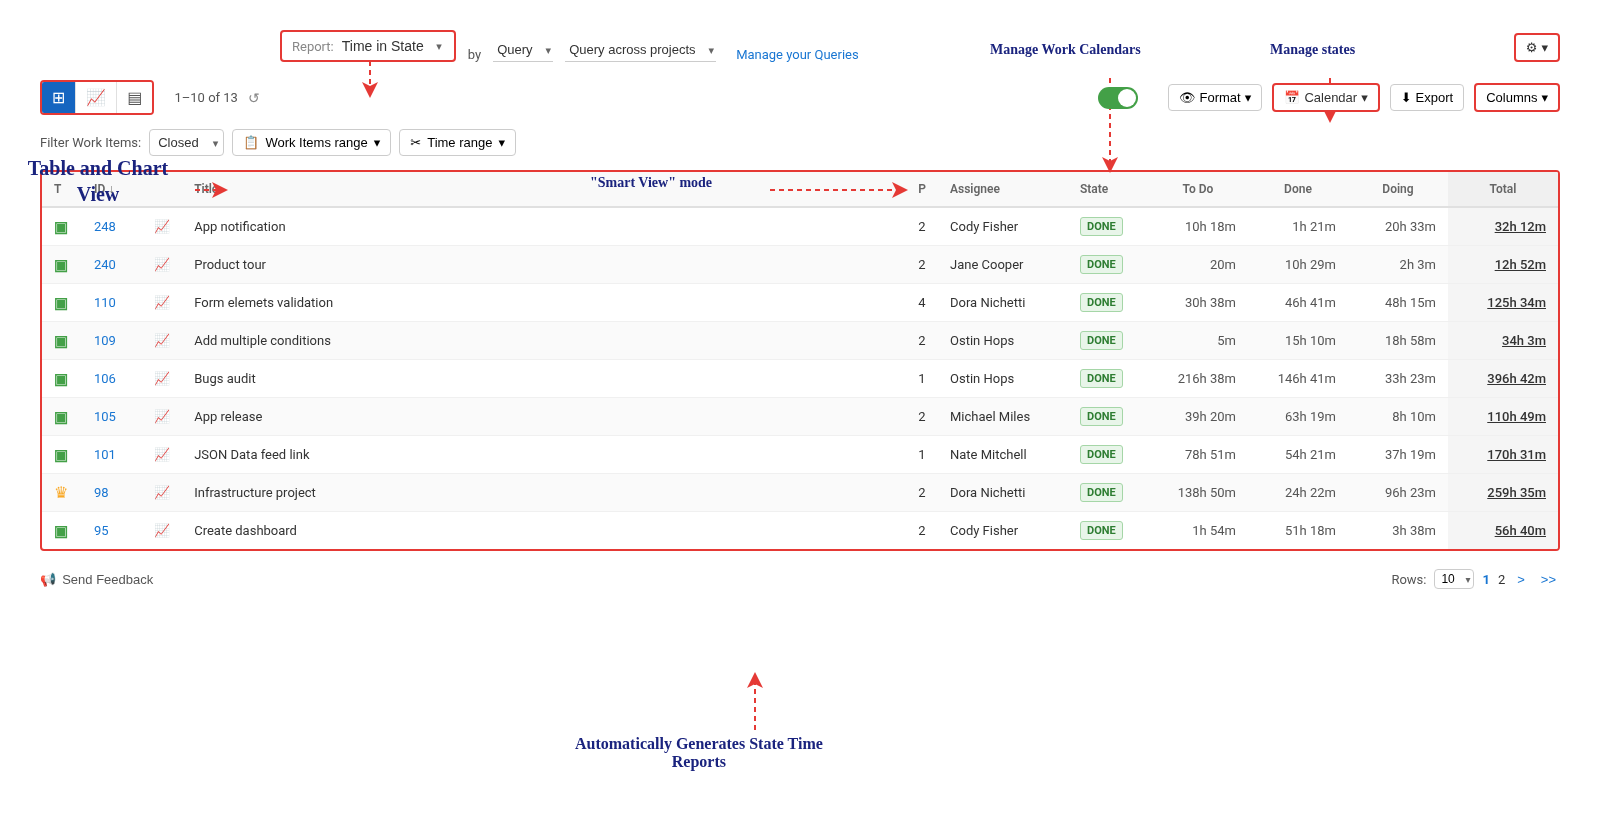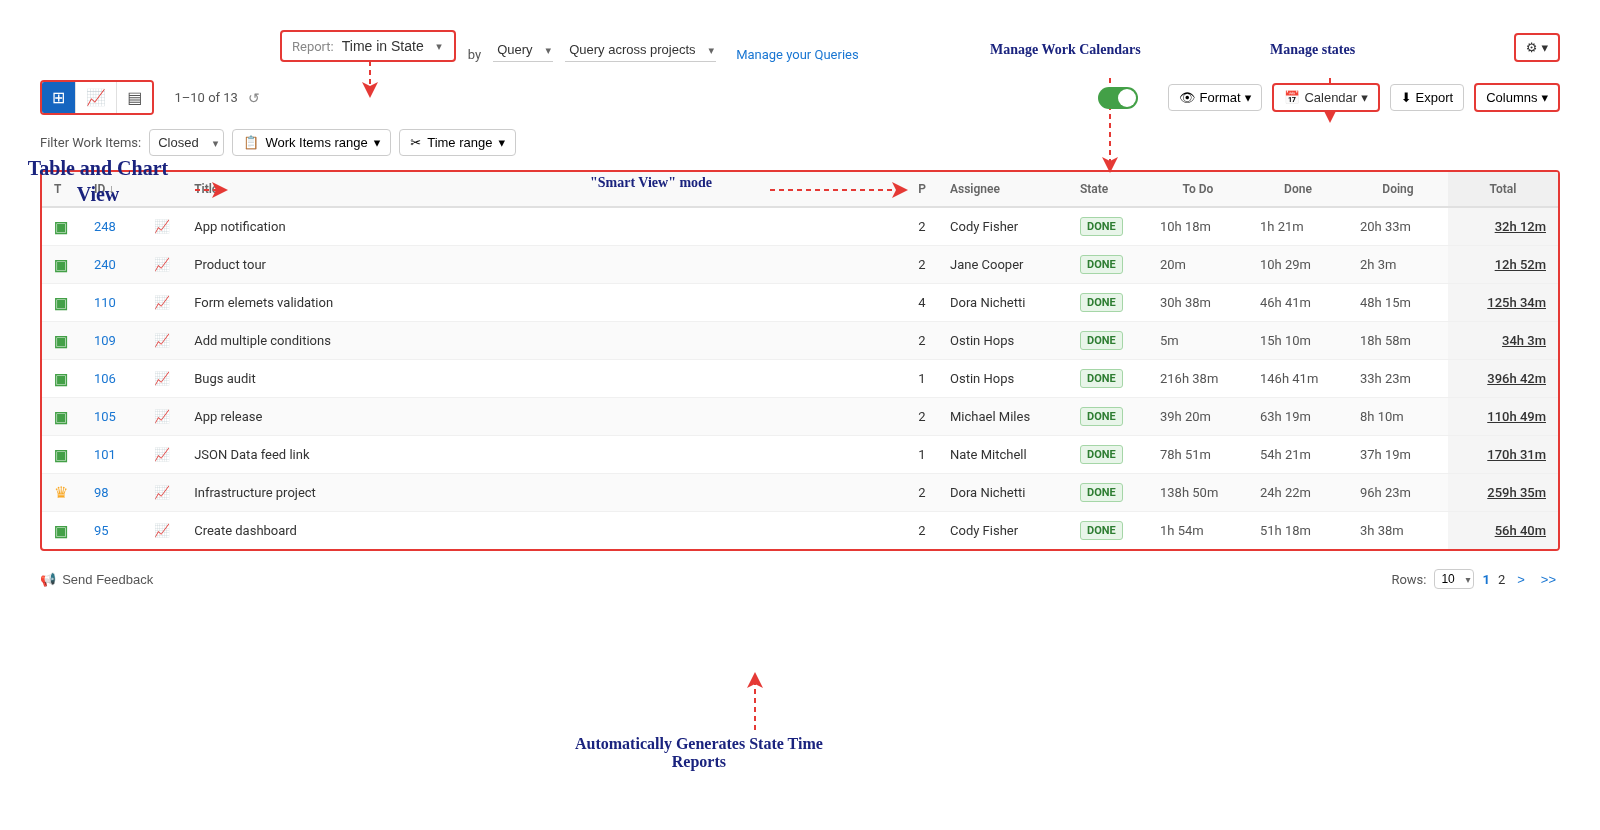--- a/index.html
+++ b/index.html
@@ -66,21 +66,21 @@
     
     .table-container { margin: 8px 20px; border: 2px solid #e53935; border-radius: 4px; overflow: hidden; }
     table { width: 100%; border-collapse: collapse; }
     thead tr { background: #f9f9f9; border-bottom: 2px solid #e0e0e0; }
     thead th { padding: 10px 12px; text-align: left; font-size: 12px; color: #666; font-weight: 600; white-space: nowrap; }
     thead th.numeric { text-align: center; }
     tbody tr { border-bottom: 1px solid #f0f0f0; }
     tbody tr:last-child { border-bottom: none; }
     tbody tr:nth-child(even) { background: #fafafa; }
     tbody td { padding: 9px 12px; font-size: 13px; color: #333; vertical-align: middle; }
-    tbody td.numeric { text-align: left; color: #555; }
+    tbody td.numeric { text-align: right; color: #555; }
     tbody td.total { text-align: right; background: #f5f5f5; font-weight: 500; text-decoration: underline; }
 
     .state-badge { display: inline-block; background: #e8f5e9; color: #2e7d32; border: 1px solid #a5d6a7; border-radius: 3px; padding: 2px 6px; font-size: 11px; font-weight: 700; }
     .chart-icon { color: #888; font-size: 13px; }
 
     
     .footer-row { display: flex; align-items: center; padding: 10px 20px; }
     .feedback-btn { background: none; border: none; cursor: pointer; font-size: 13px; color: #555; display: flex; align-items: center; gap: 6px; }
     .pagination { margin-left: auto; display: flex; align-items: center; gap: 8px; font-size: 13px; color: #555; }
     .page-select-wrapper { position: relative; display: inline-block; }

